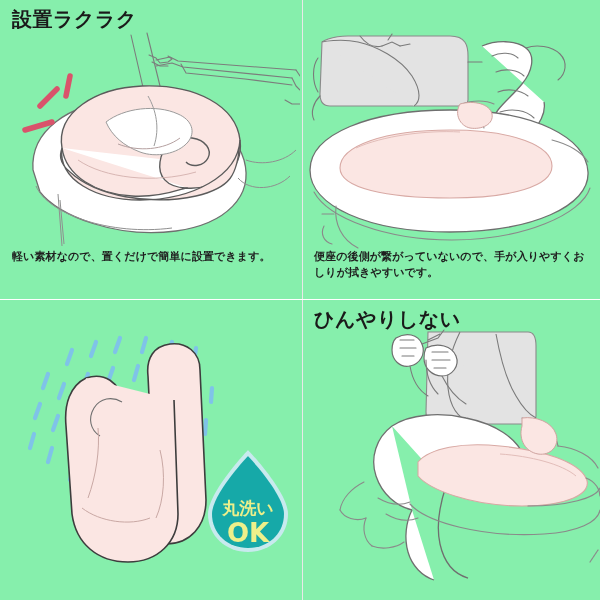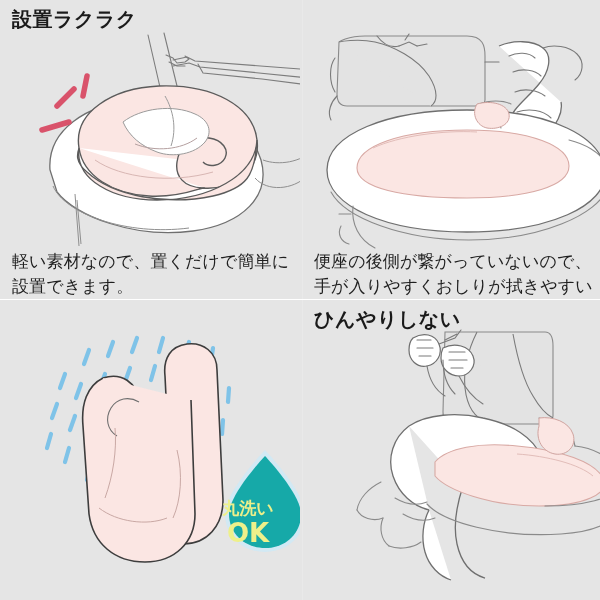--- a/index.html
+++ b/index.html
@@ -2,49 +2,50 @@
 <html><head>
 <meta charset="utf-8">
 <style>
   html,body{margin:0;padding:0;}
   body{
     width:600px;height:600px;
     background:#ffffff;
     font-family:"Liberation Sans","DejaVu Sans",sans-serif;
     overflow:hidden;
   }
-  .sheet{position:relative;width:600px;height:600px;background:#e5e5e5;}
+  .sheet{position:relative;width:600px;height:600px;background:#86efac;}
 
   .panel{position:absolute;width:300px;height:300px;box-sizing:border-box;overflow:hidden;}
   .p-tl{left:0;top:0;}
   .p-tr{left:300px;top:0;}
   .p-bl{left:0;top:300px;}
   .p-br{left:300px;top:300px;text-align:right;}
 
   .vdiv{position:absolute;left:302px;top:0;width:1px;height:600px;background:#e9e9e9;}
   .hdiv{position:absolute;left:0;top:299px;width:600px;height:1px;background:#ffffff;}
 
   .heading{
     position:absolute;left:12px;top:6px;
     font-size:20px;font-weight:bold;color:#1a1a1a;
     letter-spacing:.5px;white-space:nowrap;
     font-family:"DejaVu Sans","Liberation Sans",sans-serif;
   }
   .p-tr .heading,.p-br .heading{left:14px;}
 
   .caption{
     position:absolute;left:12px;width:278px;
-    font-size:17px;line-height:1.45;color:#1f1f1f;
+    font-size:11px;line-height:1.45;color:#1f1f1f;
     font-family:"DejaVu Sans","Liberation Sans",sans-serif;
     letter-spacing:.1px;
+    font-weight:bold;
   }
   .p-tl .caption,.p-tr .caption{top:249px;}
   .p-tr .caption,.p-br .caption{left:14px;width:280px;}
 
-  .art{position:absolute;left:0;top:0;width:300px;height:300px;padding-left:17px;}
+  .art{position:absolute;left:0;top:0;width:300px;height:300px;}
   .art svg{display:block;}
 </style>
 </head>
 <body>
 
 <div class="sheet">
 
   <div class="vdiv"></div>
   <div class="hdiv"></div>
 

